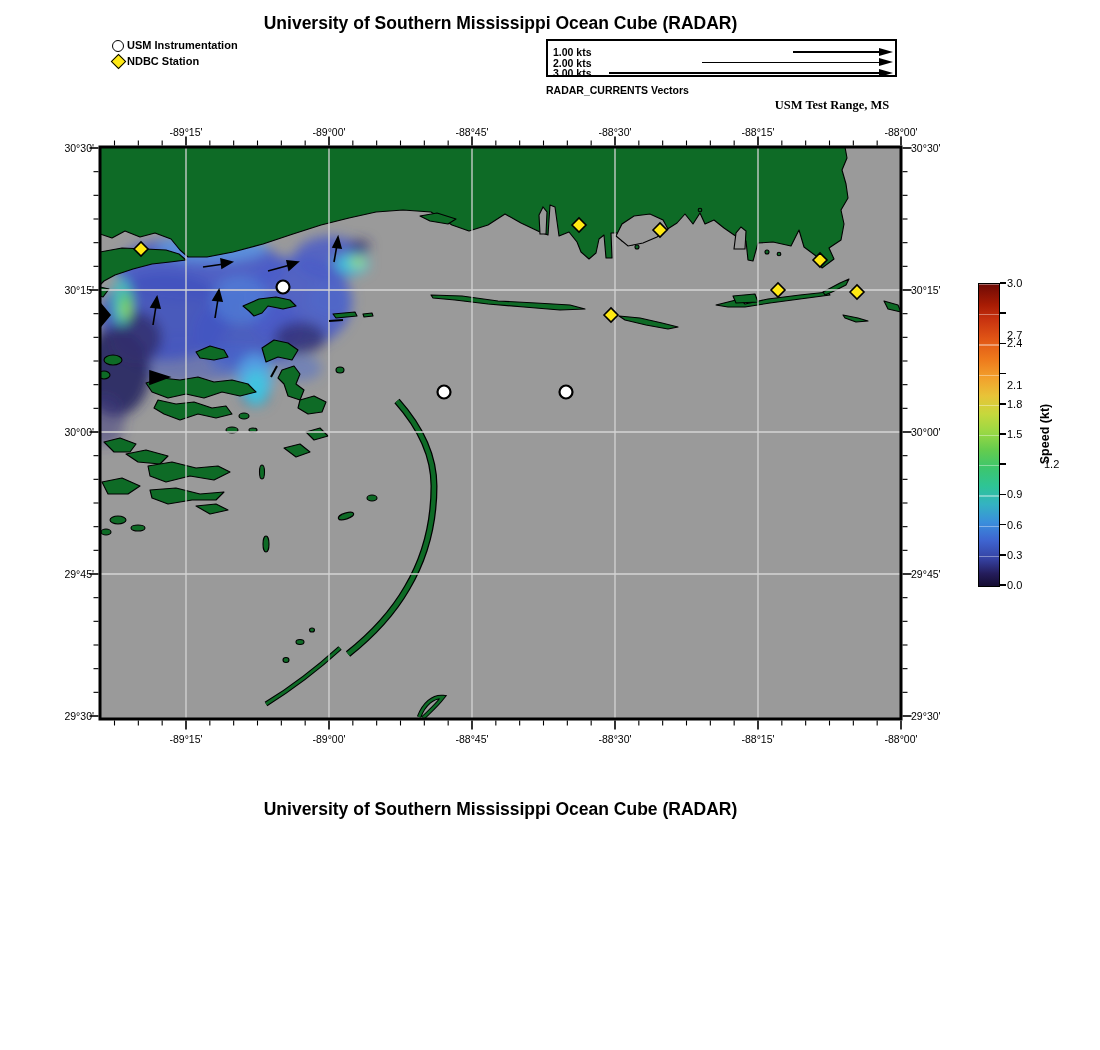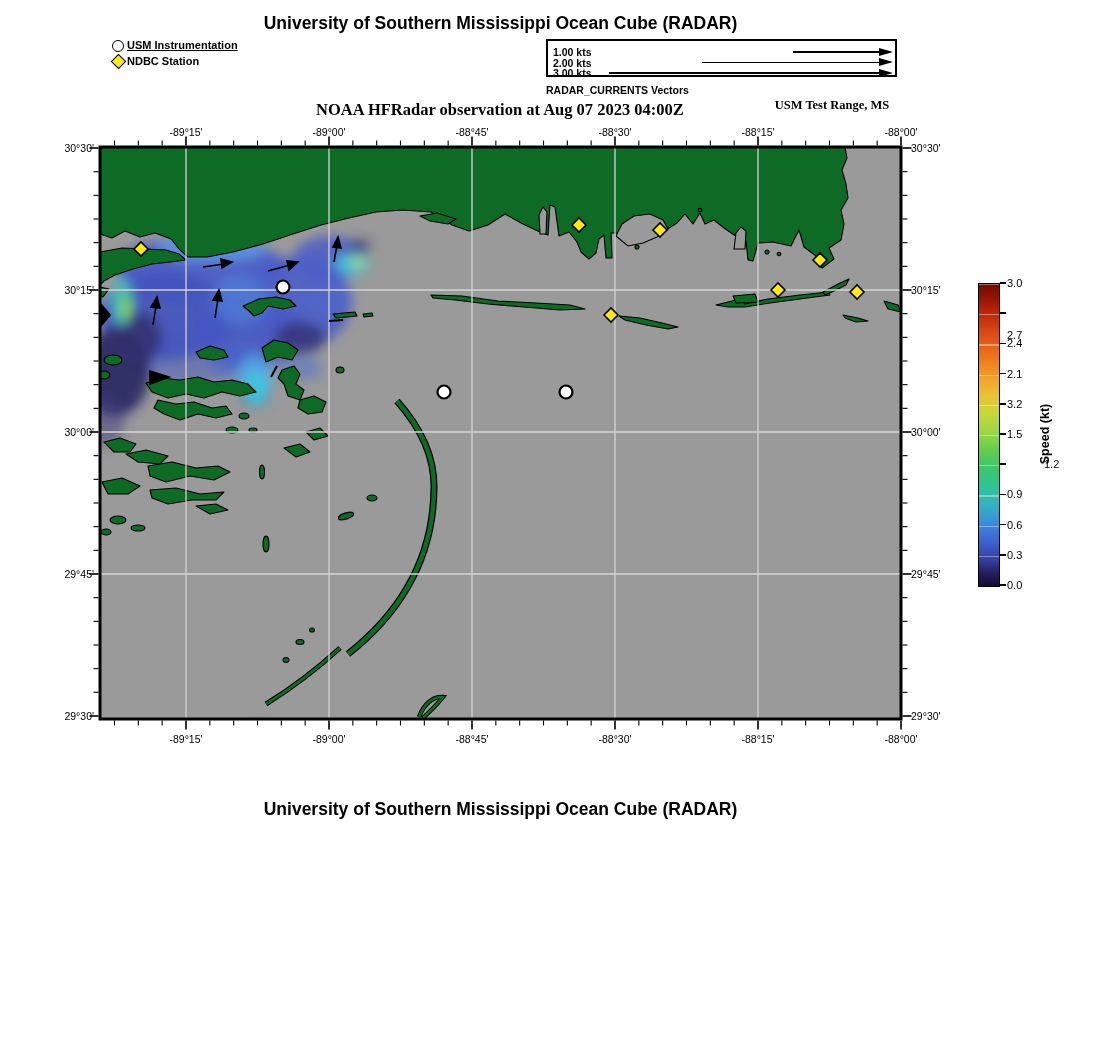--- a/index.html
+++ b/index.html
@@ -43,38 +43,37 @@
 </style>
 </head>
 <body>
 
 <div class="canvas">
 
   <div class="abs fig-title">University of Southern Mississippi Ocean Cube (RADAR)</div>
   <div class="abs footer-title">University of Southern Mississippi Ocean Cube (RADAR)</div>
 
   <span class="abs lg-circle"></span>
-  <div class="abs legend-label" style="left:127px;top:39px;text-decoration:underline;">USM Instrumentation</div>
+  <div class="abs legend-label" style="left:127px;top:39px;">USM Instrumentation</div>
   <span class="abs lg-diamond"></span>
   <div class="abs legend-label" style="left:127px;top:55px;">NDBC Station</div>
 
   <div class="abs scalebox">
     <div class="scale-row" style="left:5px;top:6px;">1.00 kts</div>
     <div class="scale-row" style="left:5px;top:16.5px;">2.00 kts</div>
     <div class="scale-row" style="left:5px;top:27px;">3.00 kts</div>
     <div class="scale-line" style="left:245px;top:10.2px;width:87px;"></div>
     <div class="scale-head" style="left:331px;top:6.5px;"></div>
     <div class="scale-line" style="left:154px;top:20.7px;width:178px;"></div>
     <div class="scale-head" style="left:331px;top:17px;"></div>
     <div class="scale-line" style="left:61px;top:31.2px;width:271px;"></div>
     <div class="scale-head" style="left:331px;top:27.5px;"></div>
   </div>
   <div class="abs scale-caption">RADAR_CURRENTS Vectors</div>
 
-  <div class="abs subtitle">NOAA HFRadar observation at Aug 07 2023 04:00Z</div>
   <div class="abs range-label">USM Test Range, MS</div>
 
   <div class="abs axlab h" style="left:151px;top:126px;">-89°15'</div>
   <div class="abs axlab h" style="left:294px;top:126px;">-89°00'</div>
   <div class="abs axlab h" style="left:437px;top:126px;">-88°45'</div>
   <div class="abs axlab h" style="left:580px;top:126px;">-88°30'</div>
   <div class="abs axlab h" style="left:723px;top:126px;">-88°15'</div>
   <div class="abs axlab h" style="left:866px;top:126px;">-88°00'</div>
 
   <div class="abs axlab h" style="left:151px;top:733px;">-89°15'</div>
@@ -401,22 +400,22 @@
       <div style="position: absolute; left: 1000px; width: 6px; height: 1.6px; background: rgb(0, 0, 0); top: 433.2px;"></div>
       <div style="position: absolute; left: 1000px; width: 6px; height: 1.6px; background: rgb(0, 0, 0); top: 463.4px;"></div>
       <div style="position: absolute; left: 1000px; width: 6px; height: 1.6px; background: rgb(0, 0, 0); top: 493.6px;"></div>
       <div style="position: absolute; left: 1000px; width: 6px; height: 1.6px; background: rgb(0, 0, 0); top: 523.8px;"></div>
       <div style="position: absolute; left: 1000px; width: 6px; height: 1.6px; background: rgb(0, 0, 0); top: 554px;"></div>
       <div style="position: absolute; left: 1000px; width: 6px; height: 1.6px; background: rgb(0, 0, 0); top: 584.2px;"></div>
     </div>
   <div class="abs cbar-lab" style="left:1007px;top:276px;">3.0</div>
   <div class="abs cbar-lab" style="left:1007px;top:306px;margin-top:22px;">2.7</div>
   <div class="abs cbar-lab" style="left:1007px;top:336px;">2.4</div>
-  <div class="abs cbar-lab" style="left:1007px;top:367px;">2.1</div>
-  <div class="abs cbar-lab" style="left:1007px;top:397px;">3.2</div>
+  <div class="abs cbar-lab" style="left:1007px;top:378px;">2.1</div>
+  <div class="abs cbar-lab" style="left:1007px;top:397px;">1.8</div>
   <div class="abs cbar-lab" style="left:1007px;top:427px;">1.5</div>
   <div class="abs cbar-lab" style="left:1007px;top:457px;margin-left:37px;">1.2</div>
   <div class="abs cbar-lab" style="left:1007px;top:487px;">0.9</div>
   <div class="abs cbar-lab" style="left:1007px;top:518px;">0.6</div>
   <div class="abs cbar-lab" style="left:1007px;top:548px;">0.3</div>
   <div class="abs cbar-lab" style="left:1007px;top:578px;">0.0</div>
   <div class="abs cbar-title">Speed (kt)</div>
 
 </div>
 

